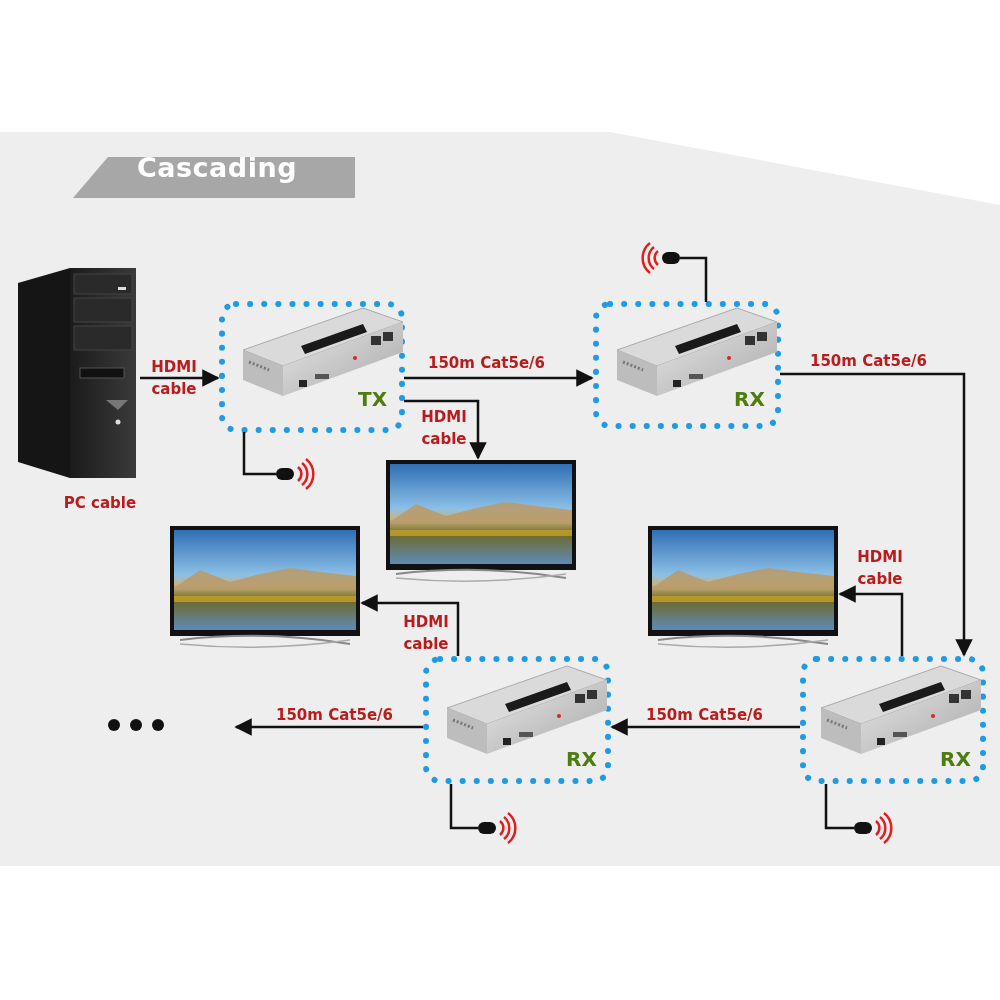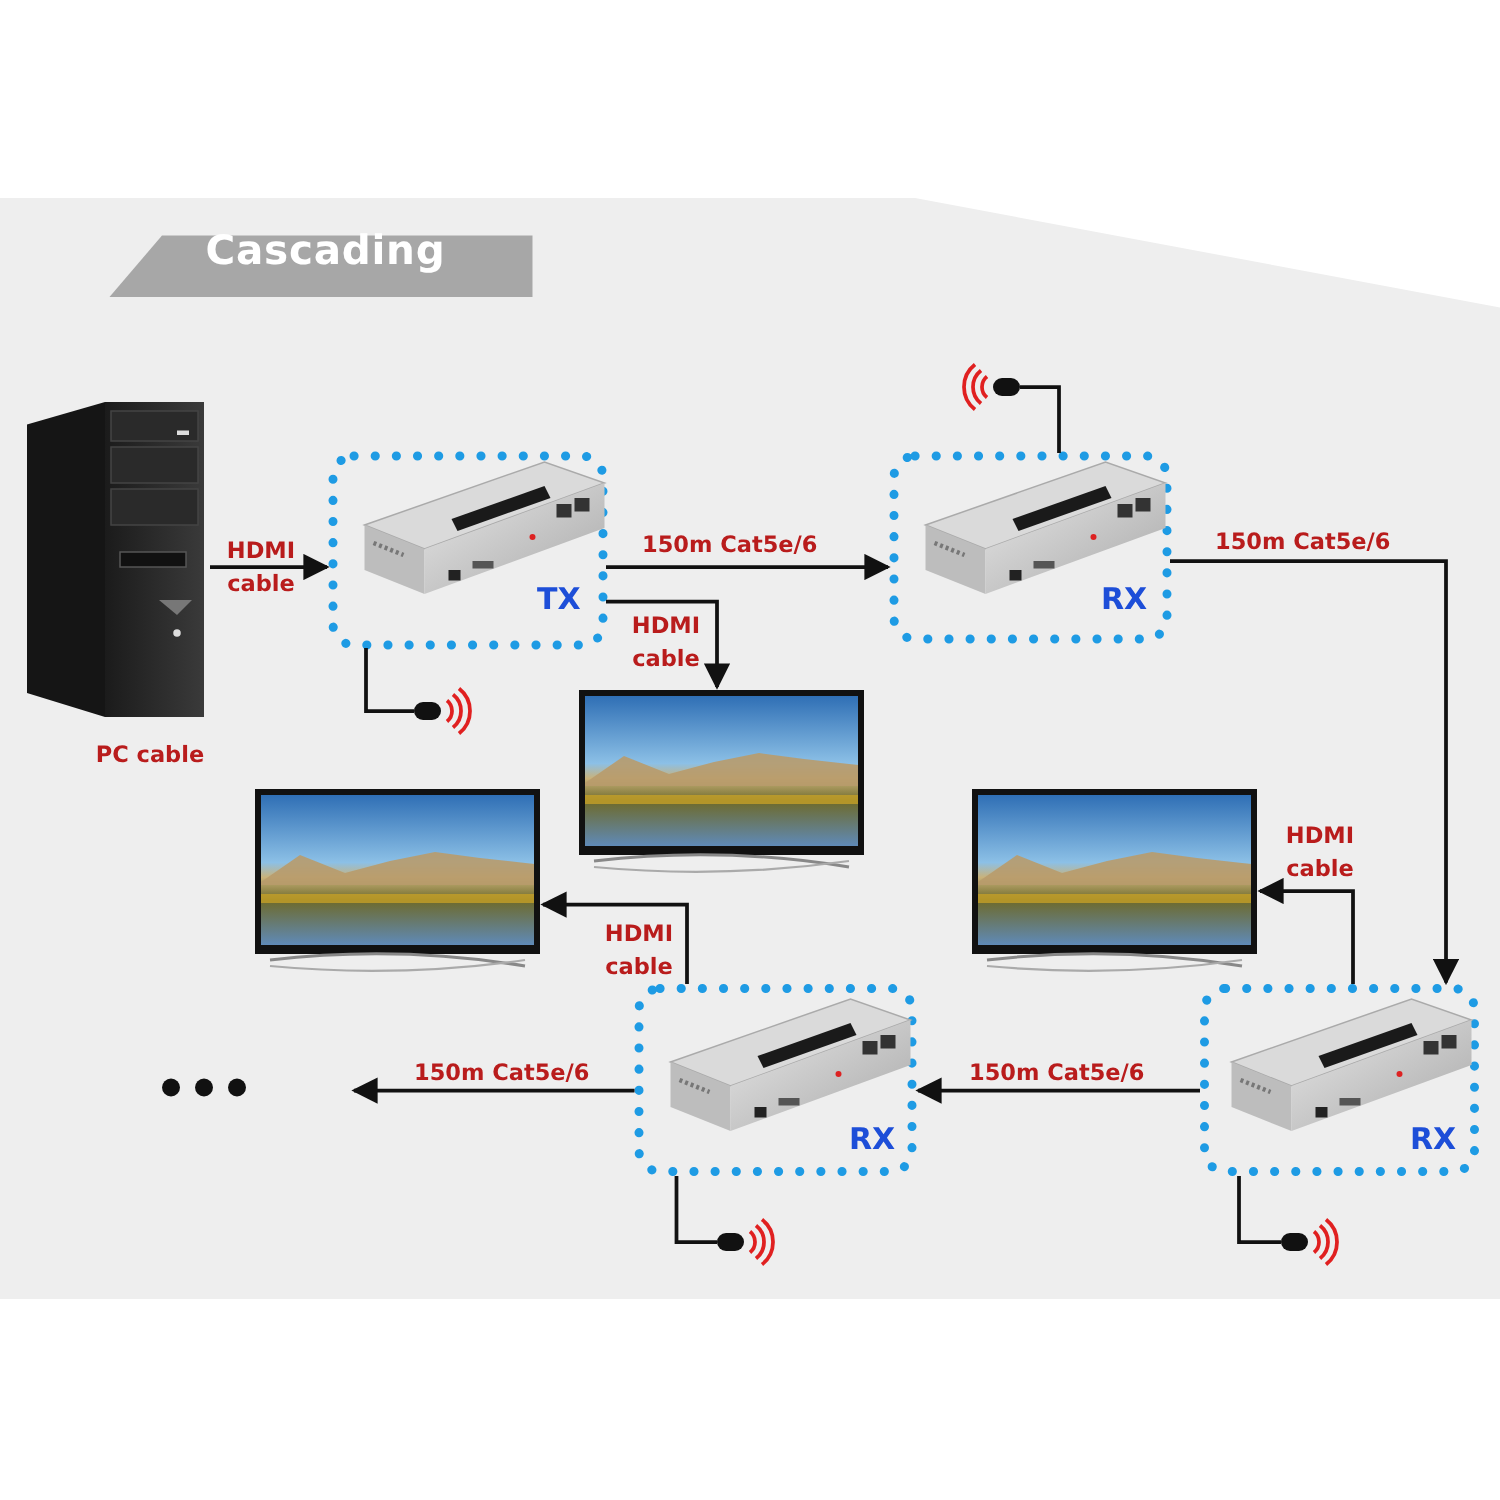--- a/index.html
+++ b/index.html
@@ -1,19 +1,19 @@
 <!DOCTYPE html>
 <html><head>
 <meta charset="utf-8">
 <style>
   html,body{margin:0;padding:0;background:#ffffff;}
   body{width:1000px;height:1000px;position:relative;overflow:hidden;font-family:"DejaVu Sans","Liberation Sans",sans-serif;}
   #stage{position:absolute;left:0;top:0;width:1000px;height:1000px;}
   .lbl{position:absolute;font-weight:bold;color:#b91c1c;font-size:15px;line-height:22px;text-align:center;}
-  .big{font-size:20px;color:#1d4ed8;}
+  .big{font-size:20px;color:#4d7c0f;}
   .title-text{position:absolute;left:137px;top:152px;font-size:27px;font-weight:bold;color:#ffffff;letter-spacing:0.5px;}
   .dots{position:absolute;left:108px;top:716px;}
   .dots span{display:inline-block;width:12px;height:12px;border-radius:50%;background:#111;margin-right:10px;}
 </style>
 </head>
 <body>
 
 <div id="stage">
 <svg width="1000" height="1000" viewBox="0 0 1000 1000" xmlns="http://www.w3.org/2000/svg" style="position:absolute;left:0;top:0">
   <defs>

